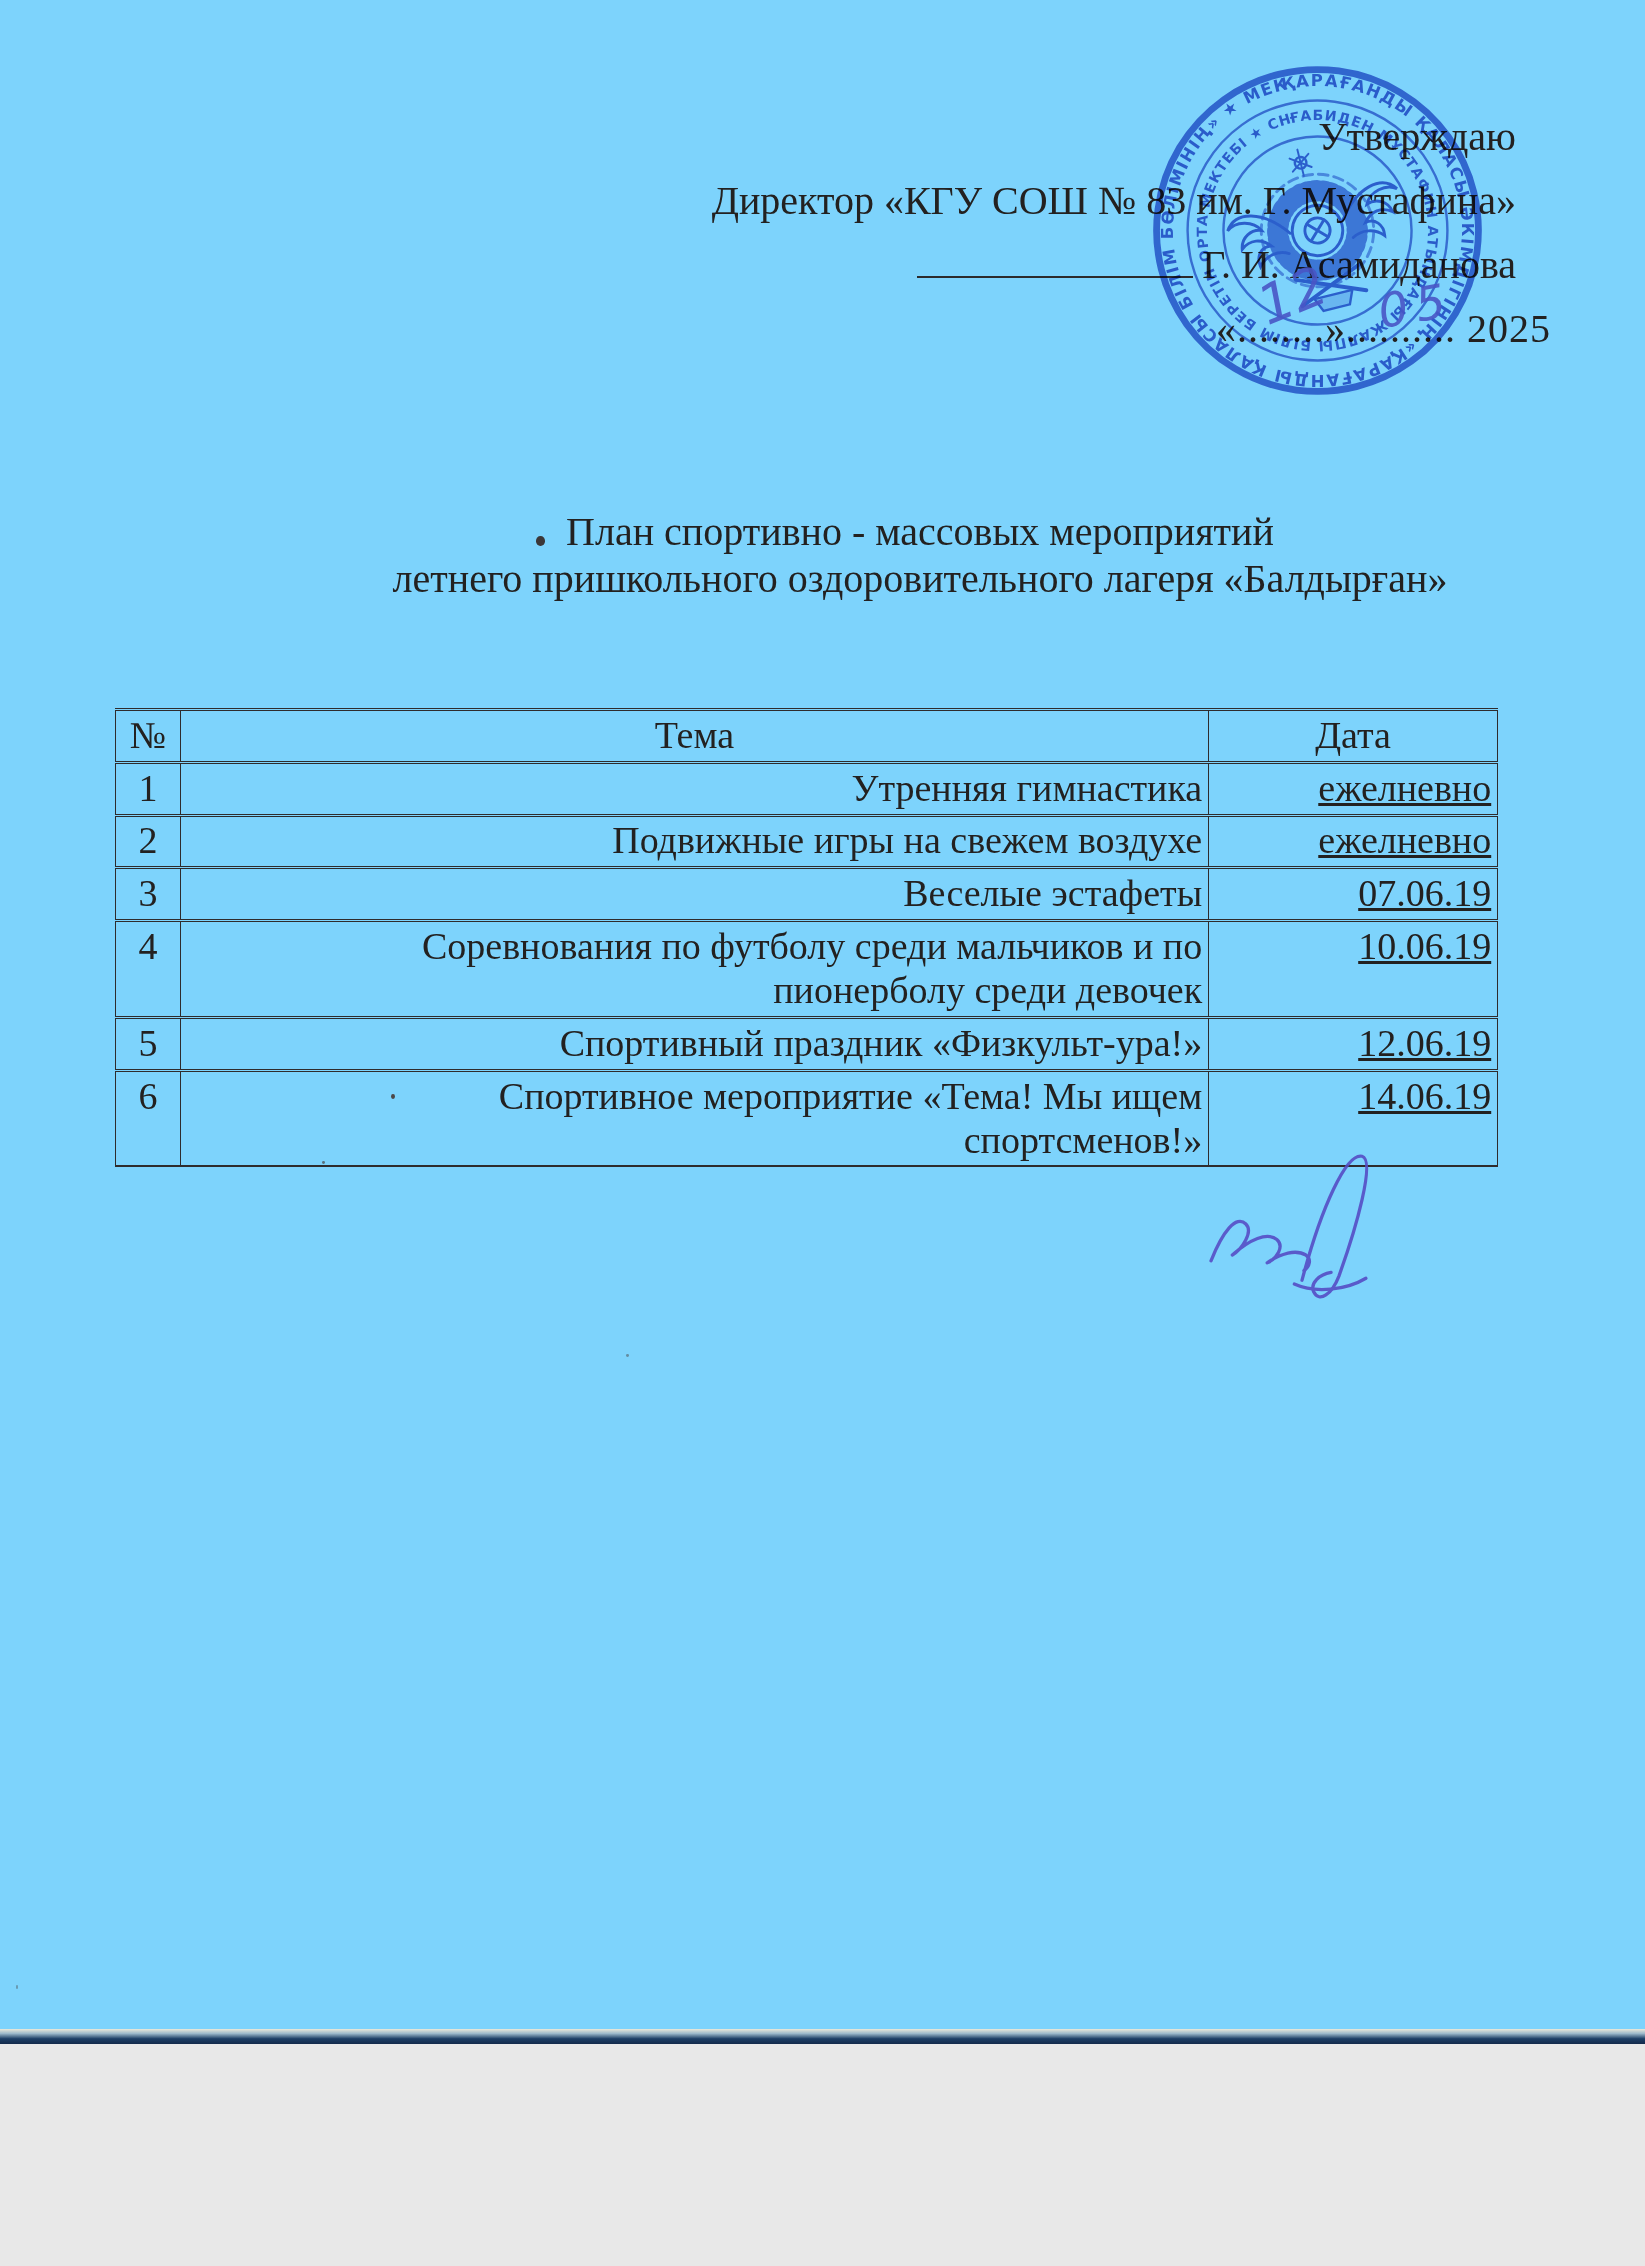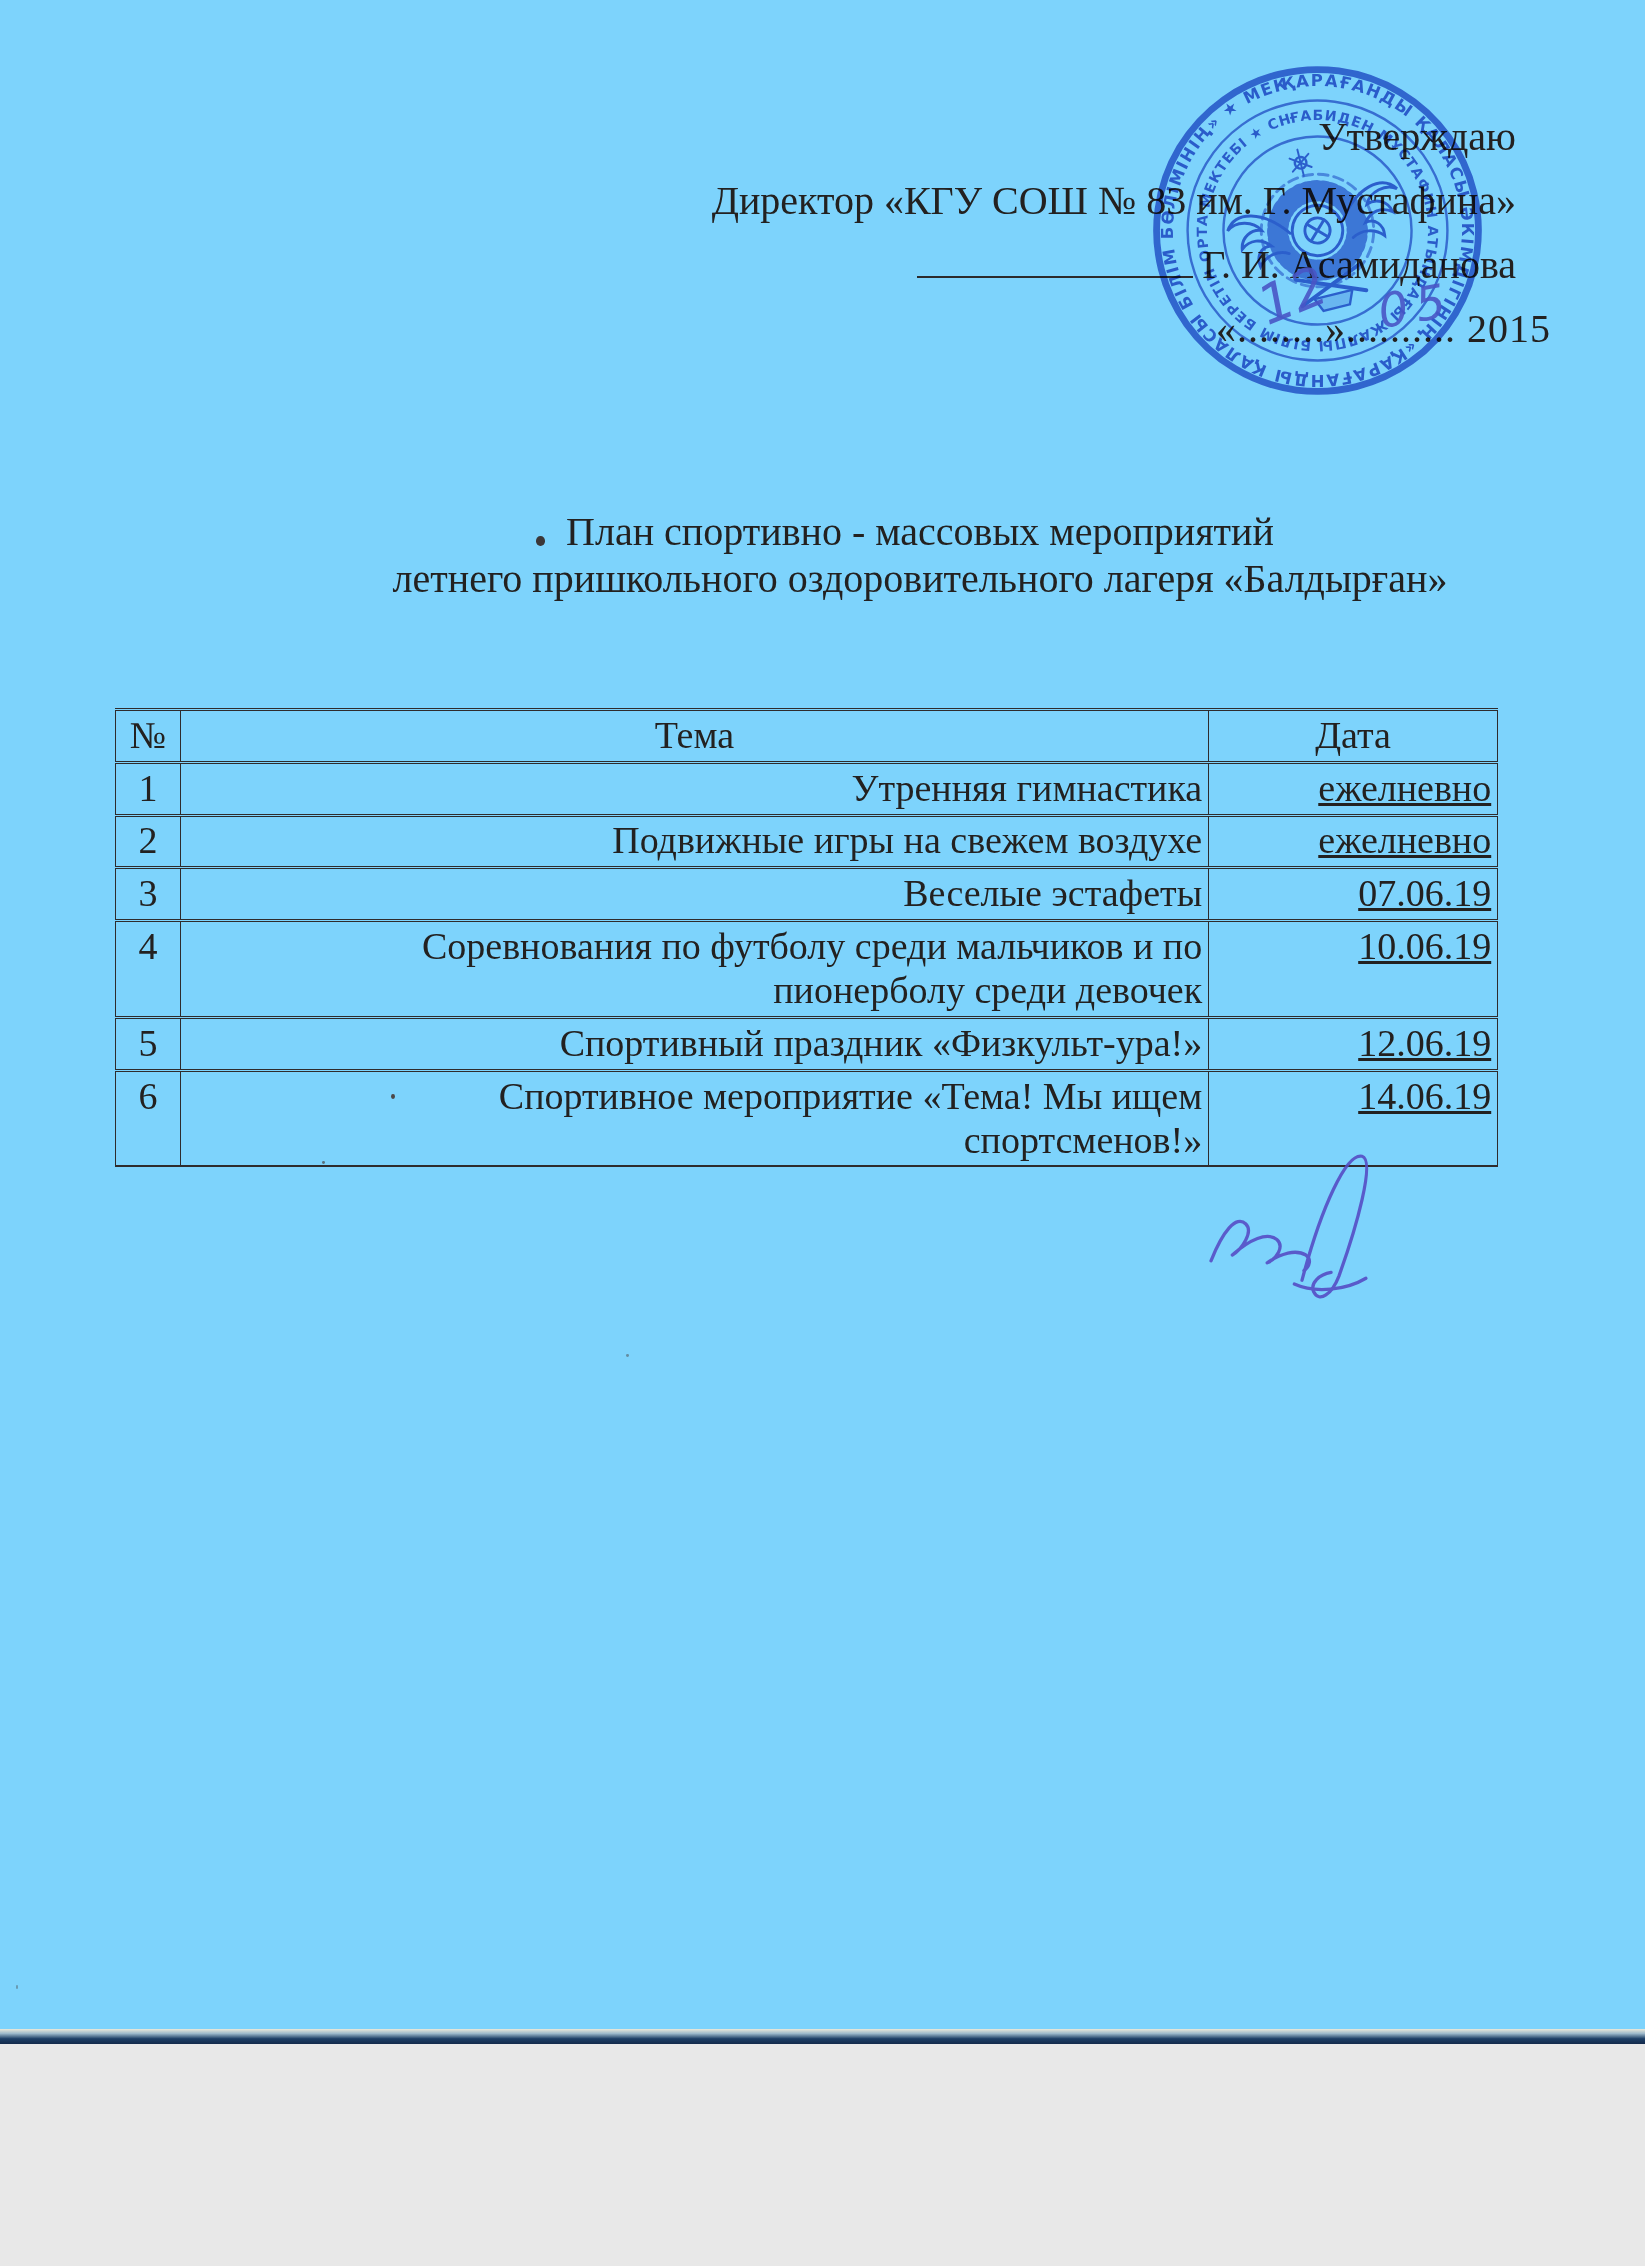--- a/index.html
+++ b/index.html
@@ -102,21 +102,21 @@
 <div class="page">
 
   <div class="approval">
     <div>Утверждаю</div>
     <div>Директор «КГУ СОШ № 83 им. Г. Мустафина»</div>
     <div>
       <span class="blank-line"></span><span>Г. И. Асамиданова</span>
     </div>
     <div class="date-line">
       <span>«........»</span><span>..........</span>
-      <span>2015</span>
+      <span>2025</span>
     </div>
   </div>
 
   <span class="hand hand-day">12</span>
   <span class="hand hand-month">05</span>
 
   <svg class="stamp" viewBox="-180 -180 360 360">
     <defs>
       <path id="ringO" d="M 0 -149 A 149 149 0 1 1 -0.1 -149"></path>
       <path id="ringI" d="M 0 -114 A 114 114 0 1 1 -0.1 -114"></path>

